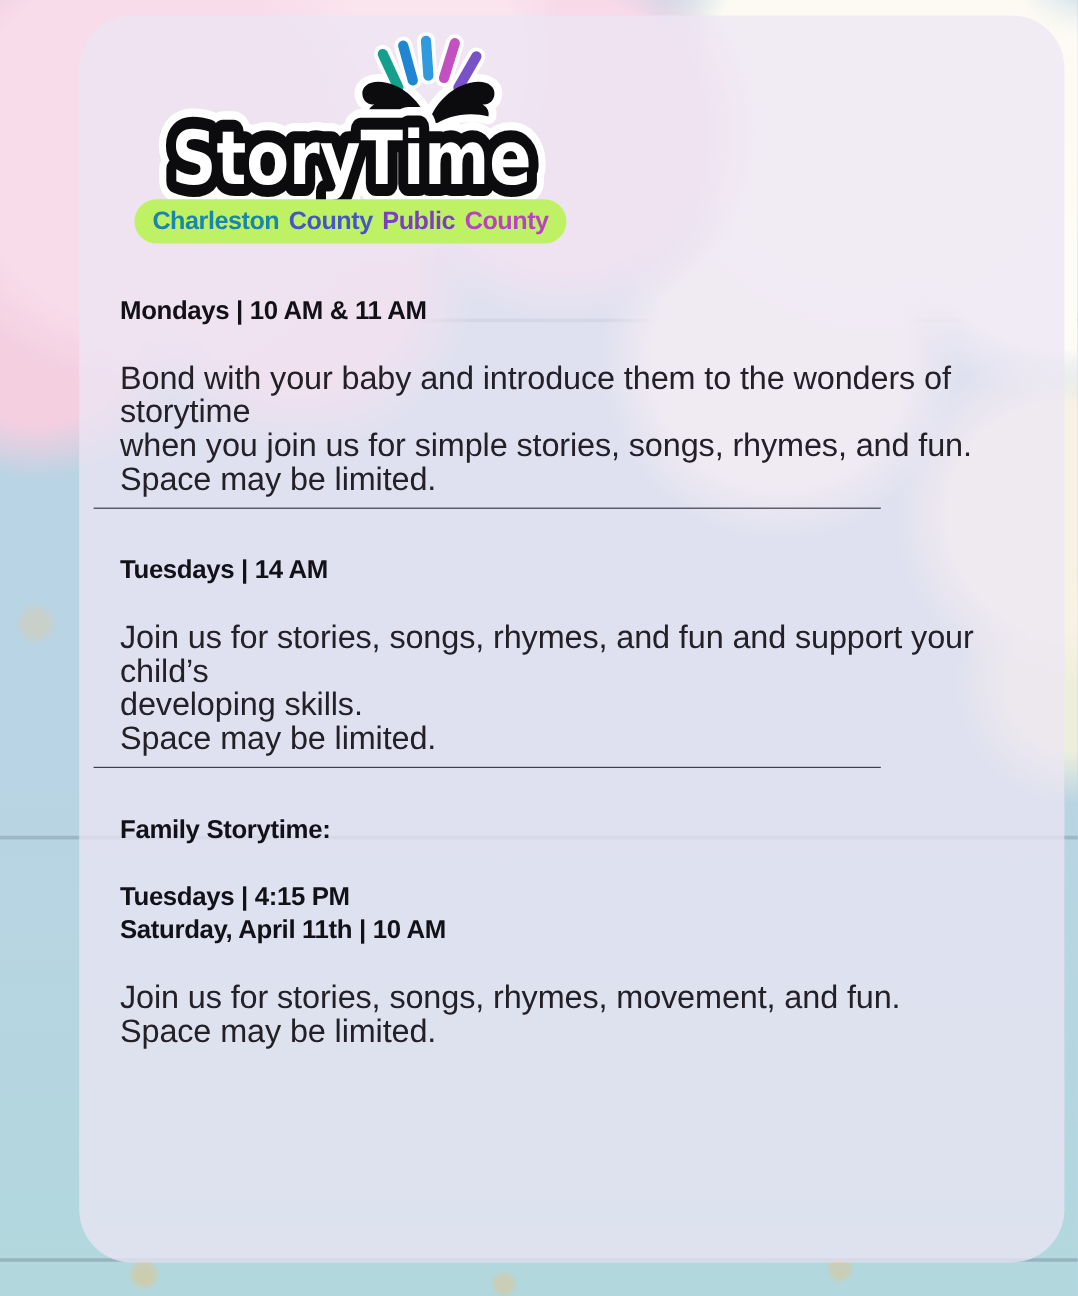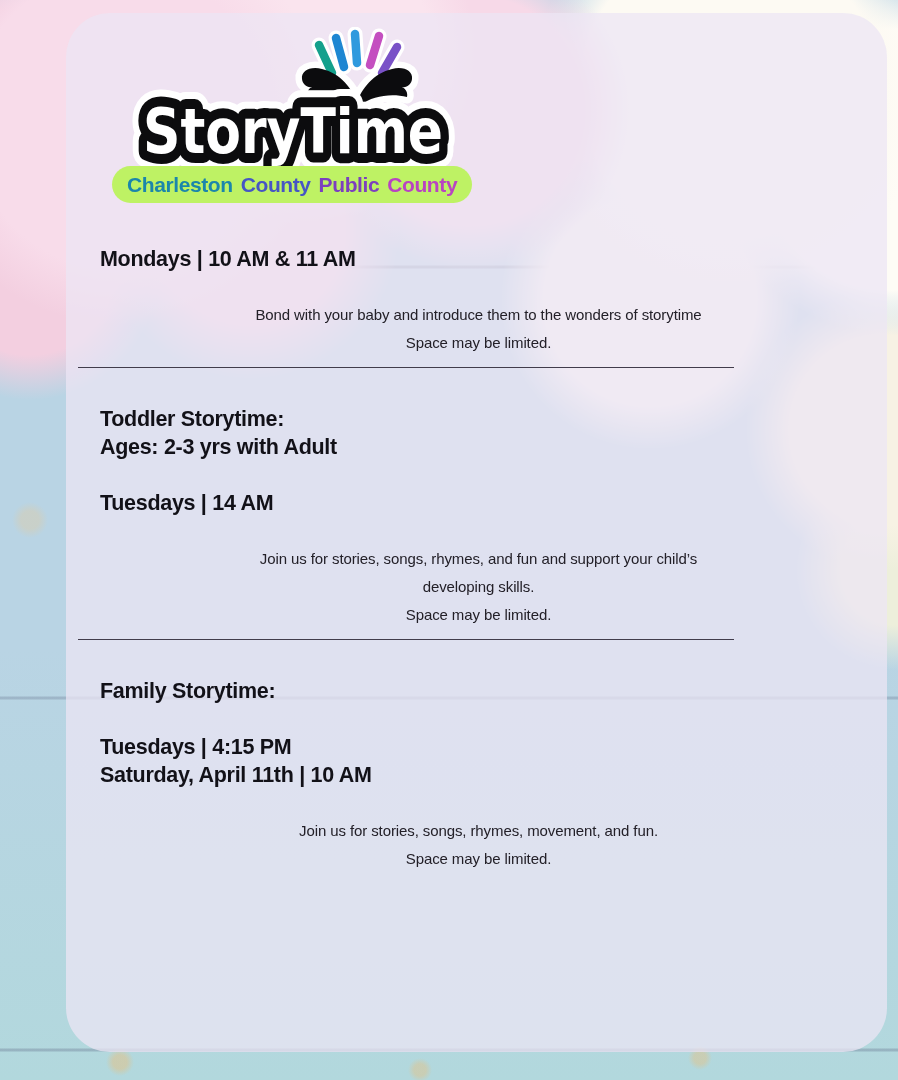--- a/index.html
+++ b/index.html
@@ -74,25 +74,24 @@
     left: 34px; top: 204px; right: 30px;
   }
   .h-line {
     font-weight: bold;
     font-size: 21.5px;
     line-height: 28px;
     letter-spacing: -0.3px;
     color: #121118;
   }
   .d-line {
-    font-size: 15px;
+    font-size: 27px;
     line-height: 28px;
     letter-spacing: -0.1px;
     color: #232028;
-    text-align: center;
   }
   .heading, .schedule { margin-bottom: 28px; }
   .divider {
     border: 0;
     border-top: 1.5px solid #413c4b;
     width: 656px;
     margin: 10px 0 37px -22px;
   }
 </style>
 </head>
@@ -140,31 +139,28 @@
   <div class="content">
 
     <section>
       <div class="heading">
       </div>
       <div class="schedule">
         <div class="h-line">Mondays | 10 AM &amp; 11 AM</div>
       </div>
       <div class="desc">
         <div class="d-line">Bond with your baby and introduce them to the wonders of storytime</div>
+        <div class="d-line">when you join us for simple stories, songs, rhymes, and fun.</div>
         <div class="d-line">Space may be limited.</div>
       </div>
     </section>
 
     <hr class="divider">
 
     <section>
-      <div class="heading">
-        <div class="h-line">Toddler Storytime:</div>
-        <div class="h-line">Ages: 2-3 yrs with Adult</div>
-      </div>
       <div class="schedule">
         <div class="h-line">Tuesdays | 14 AM</div>
       </div>
       <div class="desc">
         <div class="d-line">Join us for stories, songs, rhymes, and fun and support your child’s</div>
         <div class="d-line">developing skills.</div>
         <div class="d-line">Space may be limited.</div>
       </div>
     </section>
 

